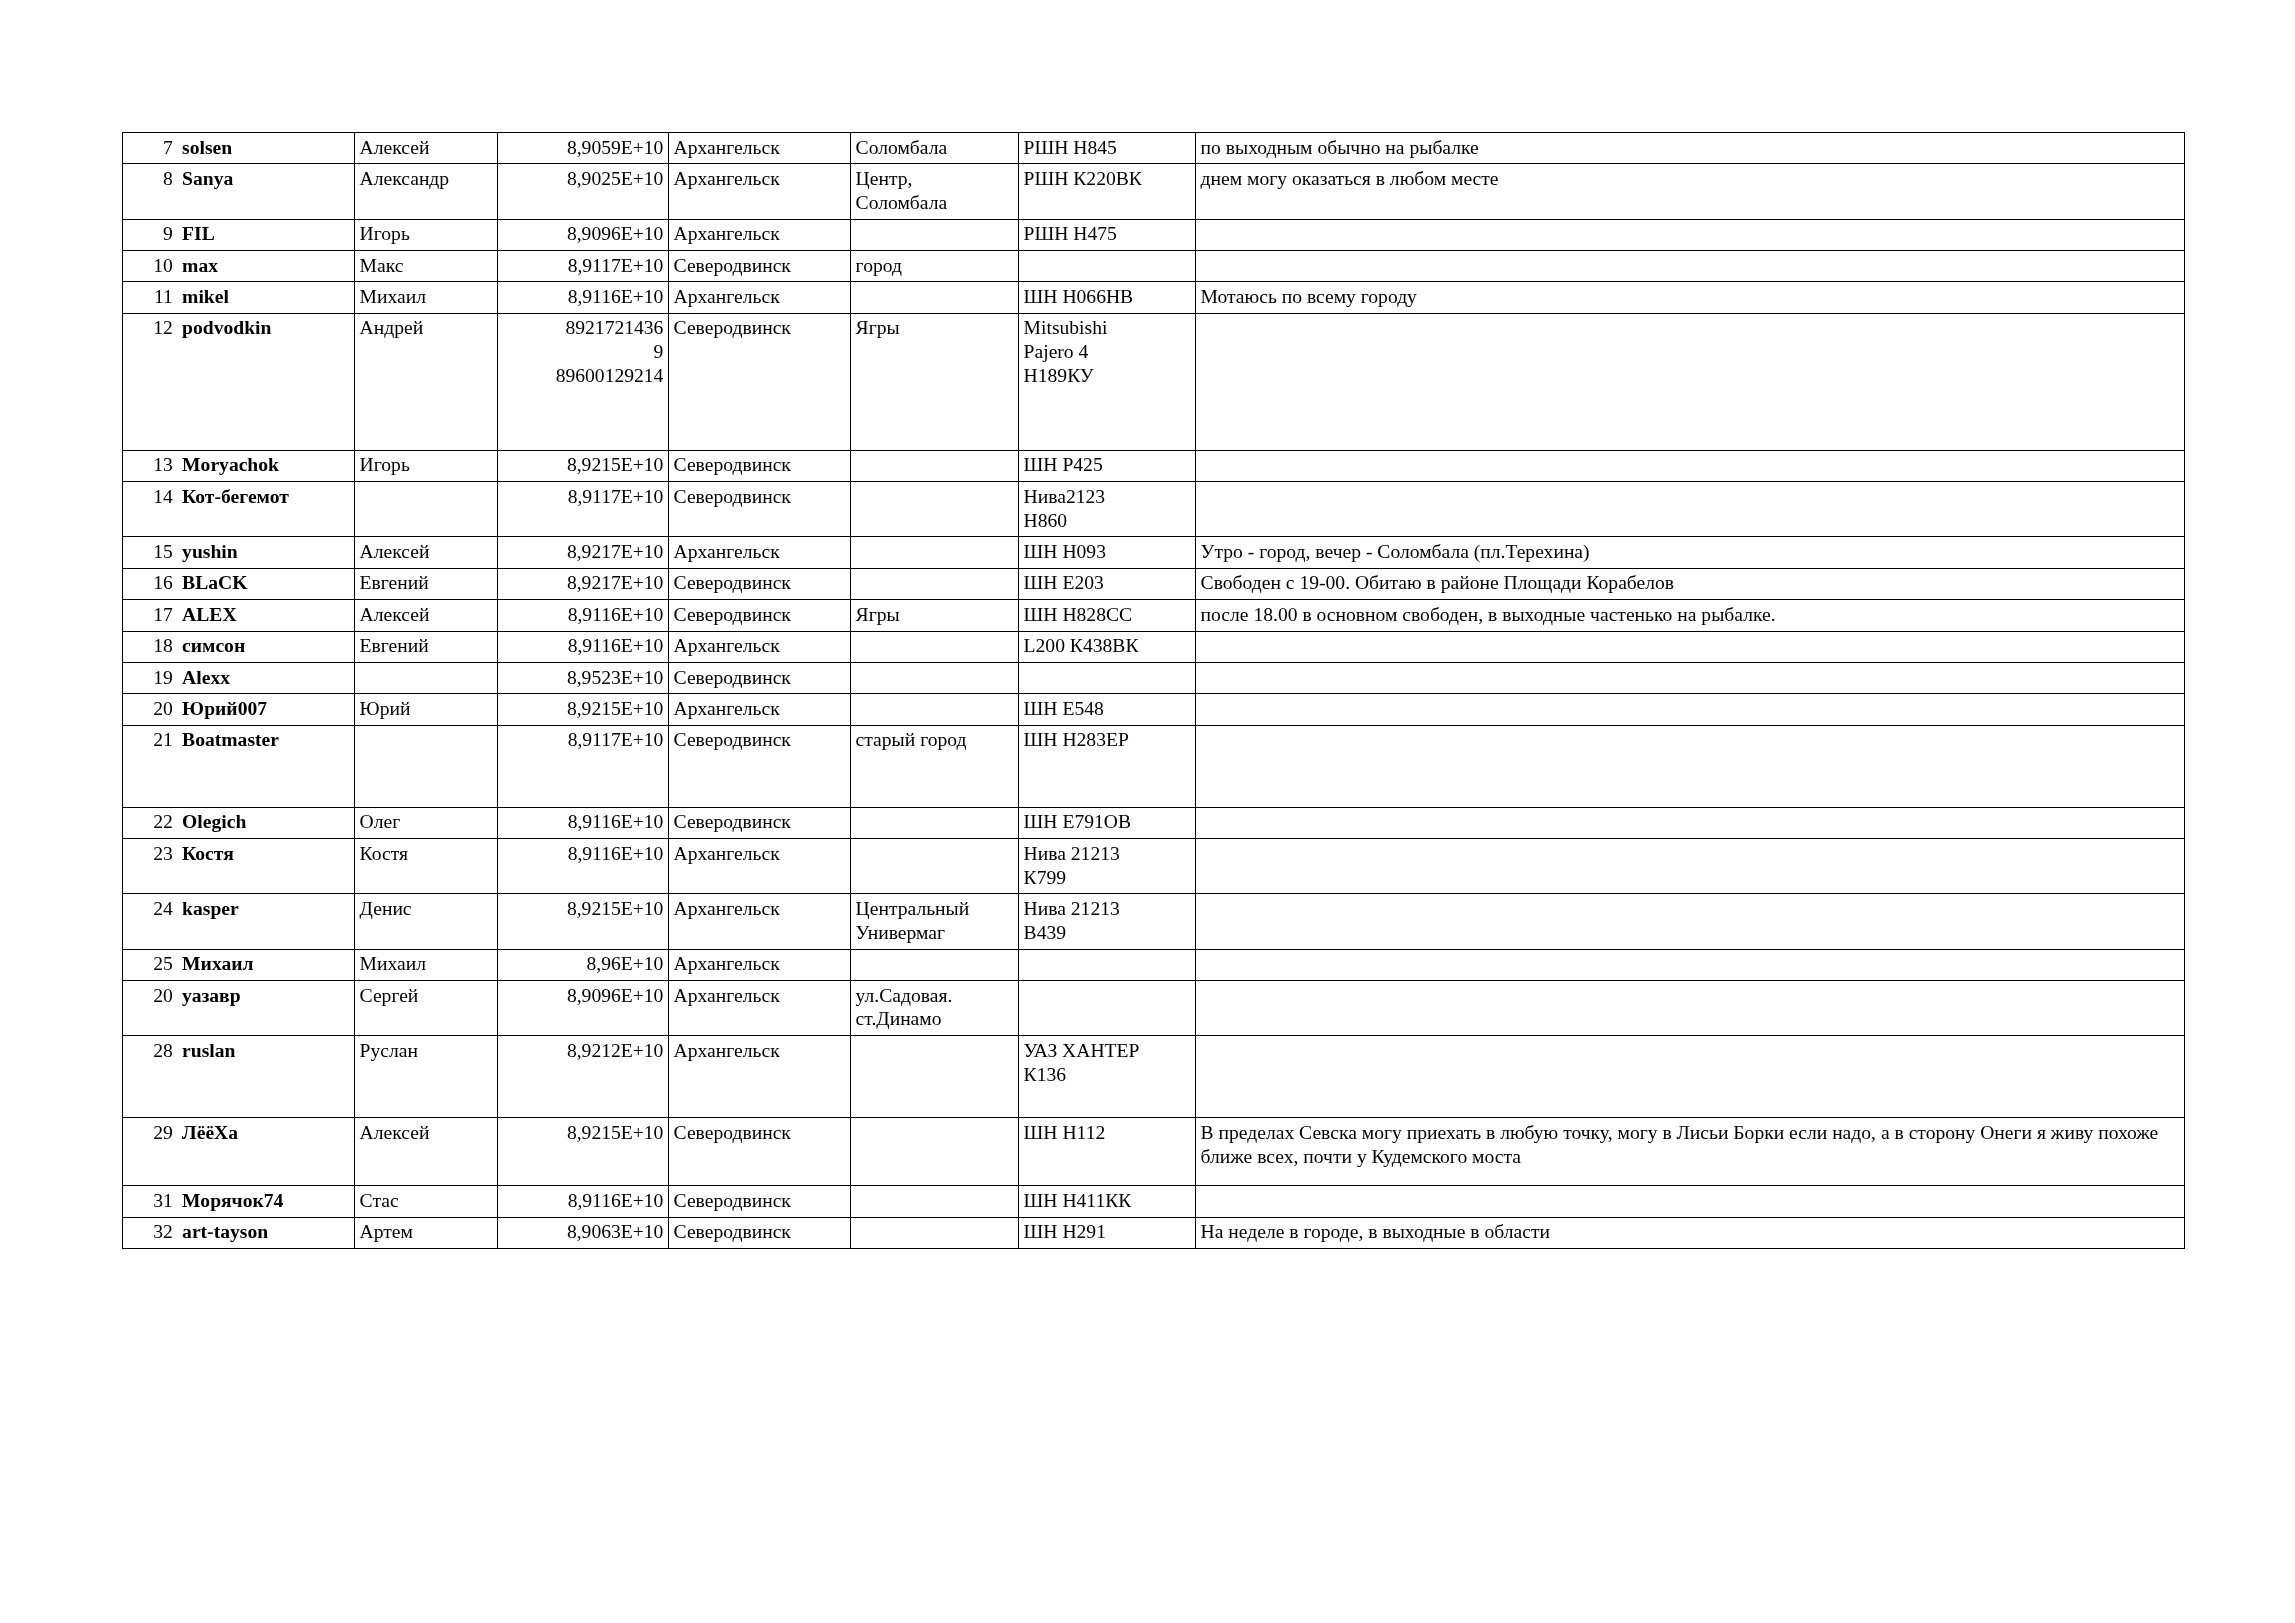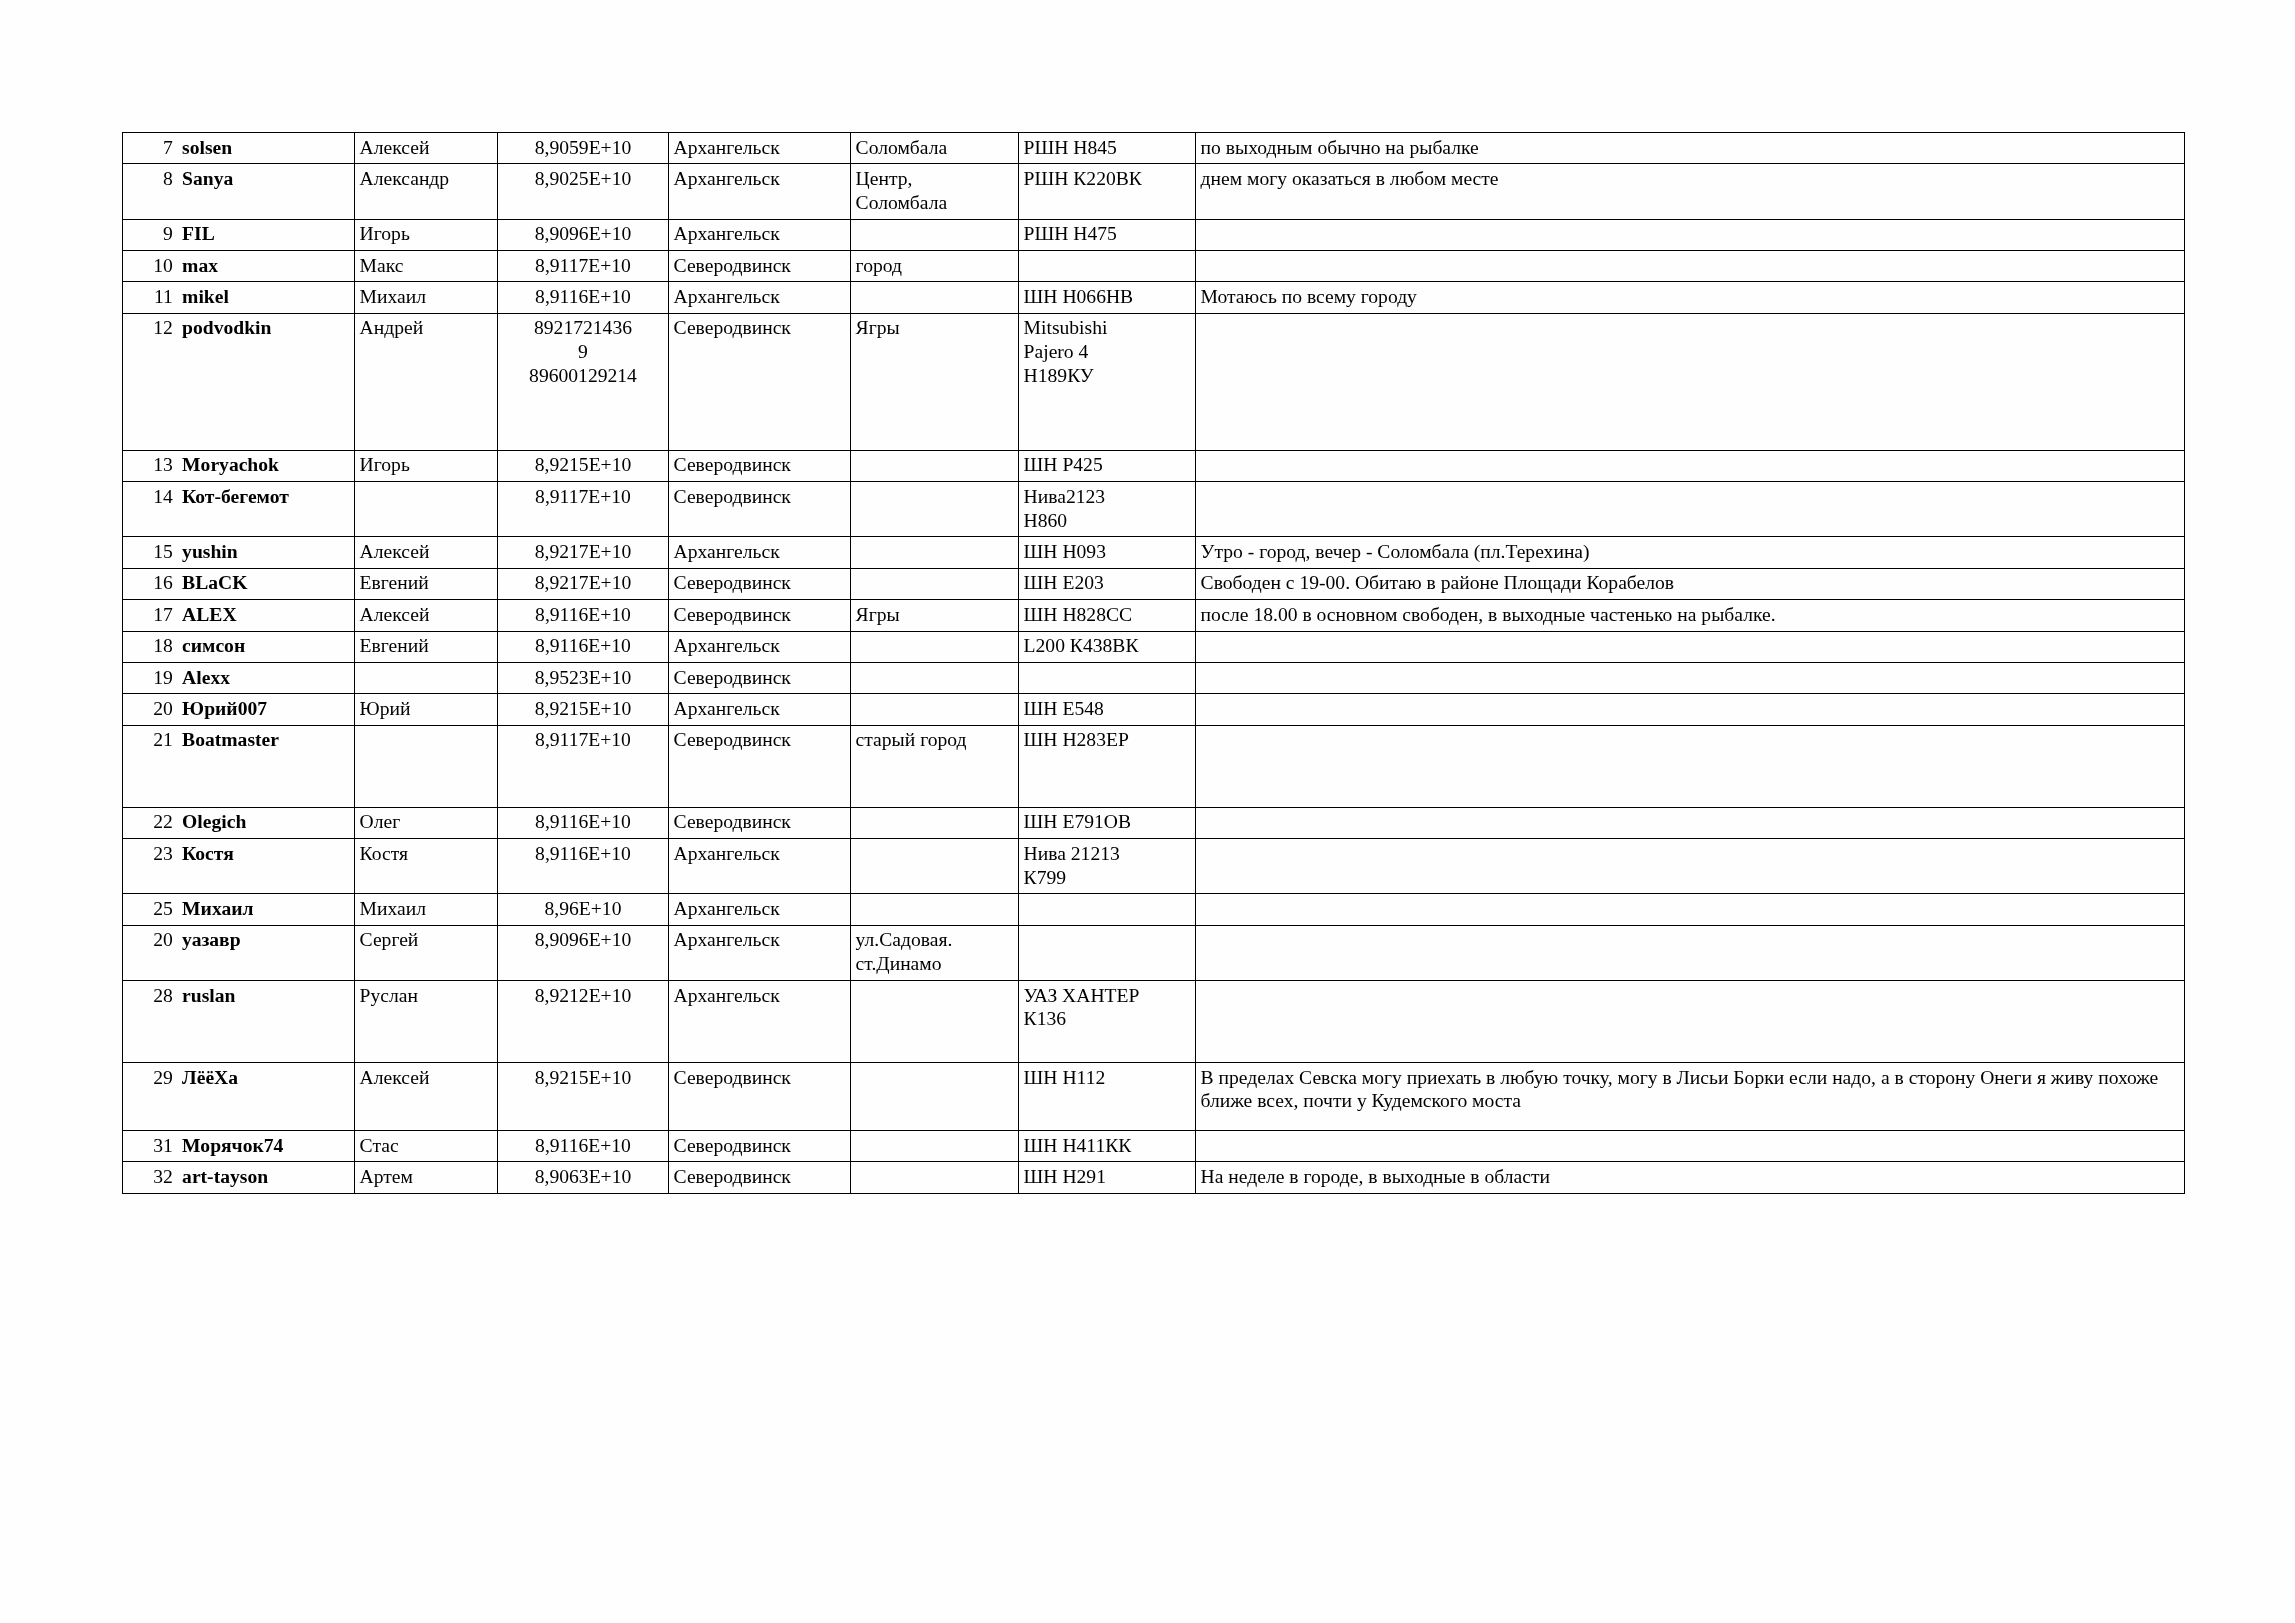--- a/index.html
+++ b/index.html
@@ -58,21 +58,21 @@
   .cell-num {
     text-align: right;
     padding-right: 2.6px;
     border-right: none !important;
   }
   .cell-nick {
     border-left: none !important;
     font-weight: bold;
     padding-left: 3.3px;
   }
-  .cell-phone { text-align: center; padding-right: 5.9px; }
+  .cell-phone { text-align: right; padding-right: 5.9px; }
   .multiline { white-space: pre-line; }
 </style>
 </head>
 <body>
 
 <div class="page">
   <div class="sheet">
     <table class="doc-table">
       <colgroup>
         <col class="c-num">
@@ -273,20 +273,32 @@
           <td class="cell-nick">Костя</td>
           <td>Костя</td>
           <td class="cell-phone multiline">8,9116E+10</td>
           <td>Архангельск</td>
           <td class="multiline"></td>
           <td class="multiline">Нива 21213
 К799</td>
           <td></td>
         </tr>
 
+        <tr style="height:55px">
+          <td class="cell-num">24</td>
+          <td class="cell-nick">kasper</td>
+          <td>Денис</td>
+          <td class="cell-phone multiline">8,9215E+10</td>
+          <td>Архангельск</td>
+          <td class="multiline">Центральный
+Универмаг</td>
+          <td class="multiline">Нива 21213
+В439</td>
+          <td></td>
+        </tr>
 
         <tr style="height:27.5px">
           <td class="cell-num">25</td>
           <td class="cell-nick">Михаил</td>
           <td>Михаил</td>
           <td class="cell-phone multiline">8,96E+10</td>
           <td>Архангельск</td>
           <td class="multiline"></td>
           <td class="multiline"></td>
           <td></td>

